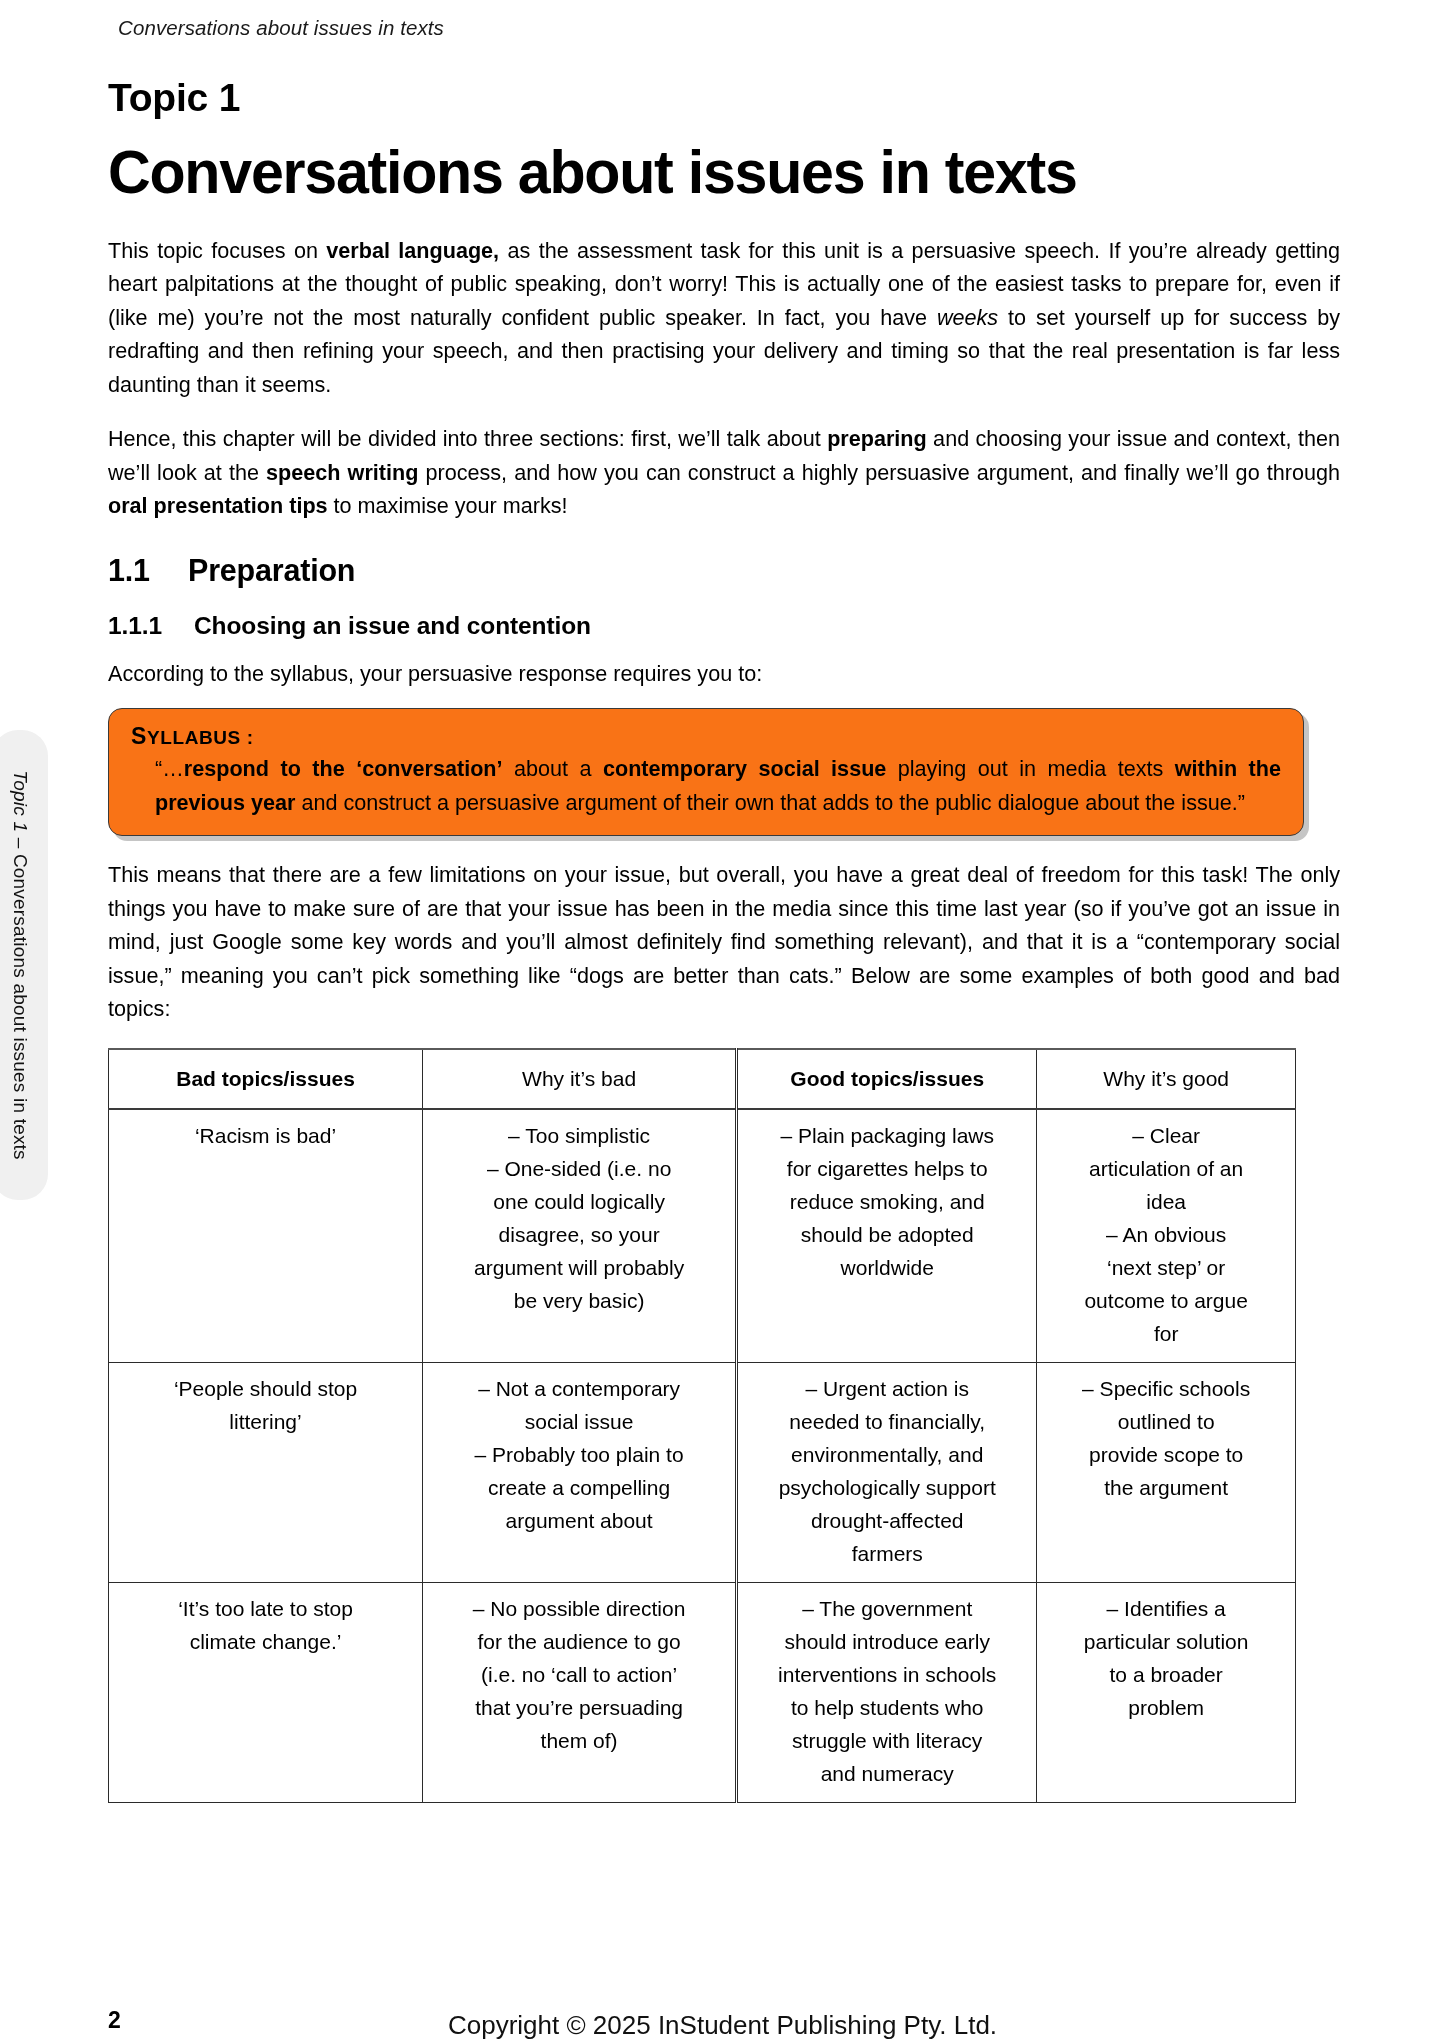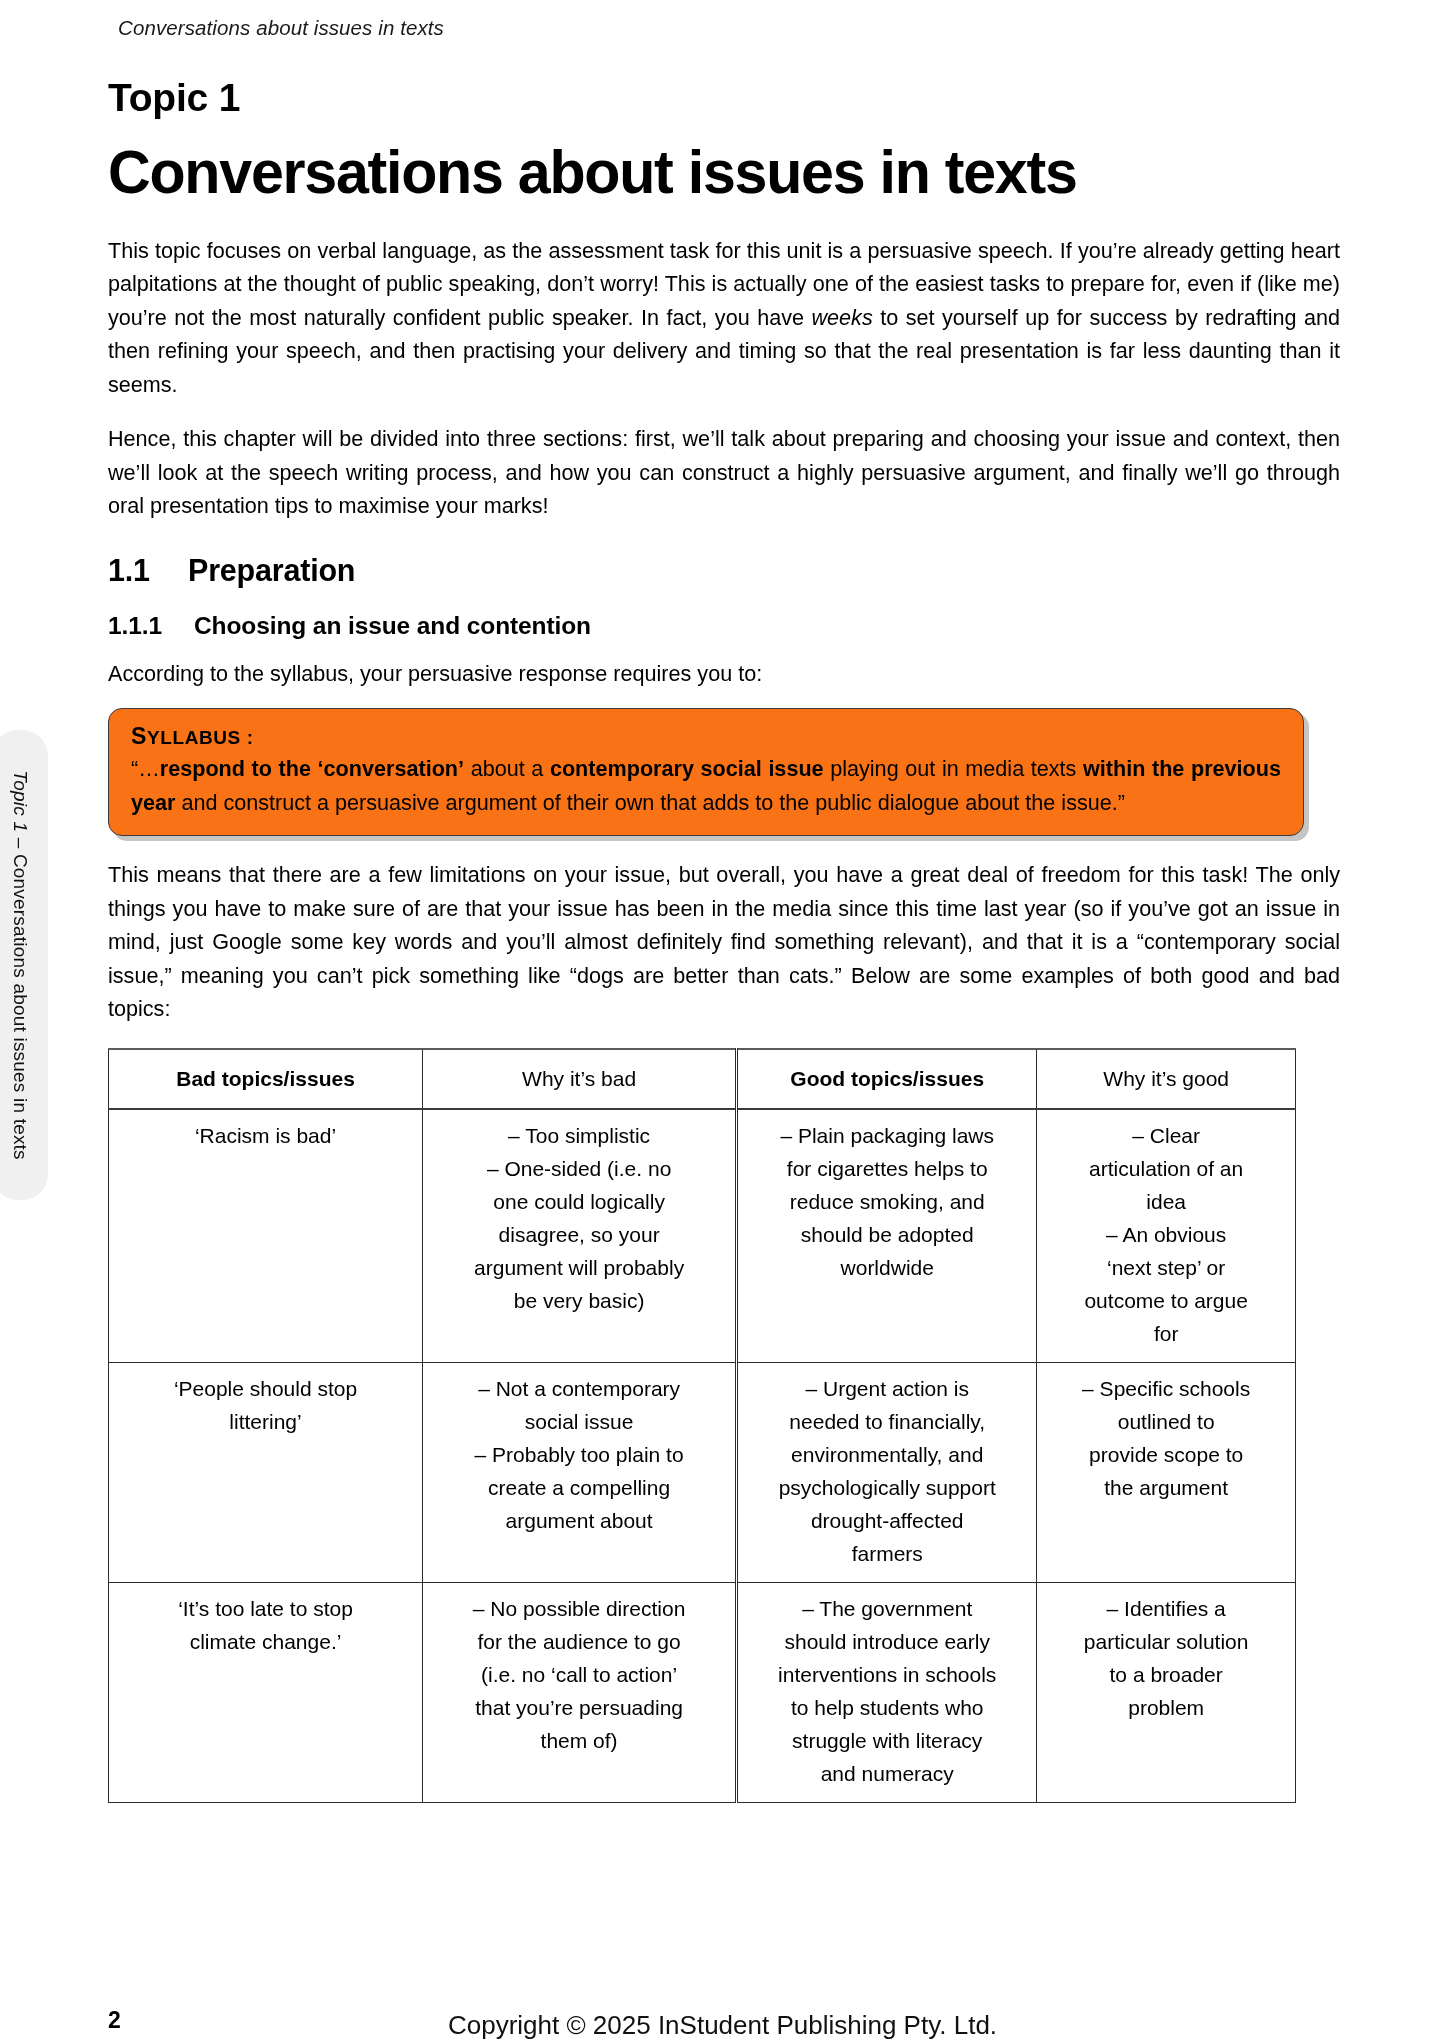--- a/index.html
+++ b/index.html
@@ -87,21 +87,21 @@
   }
 
   p.body {
     margin: 0;
     font-size: 21.6px;
     line-height: 33.5px;
     text-align: justify;
     text-justify: inter-word;
     color: #000;
   }
-  p.body b { font-weight: normal; margin-top: 7px; }
+  p.body b { font-weight: bold; margin-top: 7px; }
   p.body i { font-style: italic; }
 
   .para-1 { padding-top: 30px; }
   .para-2 { padding-top: 21px; }
   .para-3 { padding-top: 17px; }
   .para-4 { padding-top: 22px; }
 
   h2.sec {
     margin: 0;
     padding-top: 30px;
@@ -141,20 +141,21 @@
     font-weight: bold;
     letter-spacing: .6px;
     margin-bottom: 2px;
   }
   .callout-label .big { font-size: 23px; }
   .callout-body {
     font-size: 21.6px;
     line-height: 33.5px;
     text-align: justify;
     text-justify: inter-word;
+    margin-left: 24px;
   }
   .callout-body b { font-weight: bold; }
 
   
   table.topics {
     margin-top: 22px;
     border-collapse: collapse;
     width: 1188px;
     table-layout: fixed;
     font-size: 21px;

